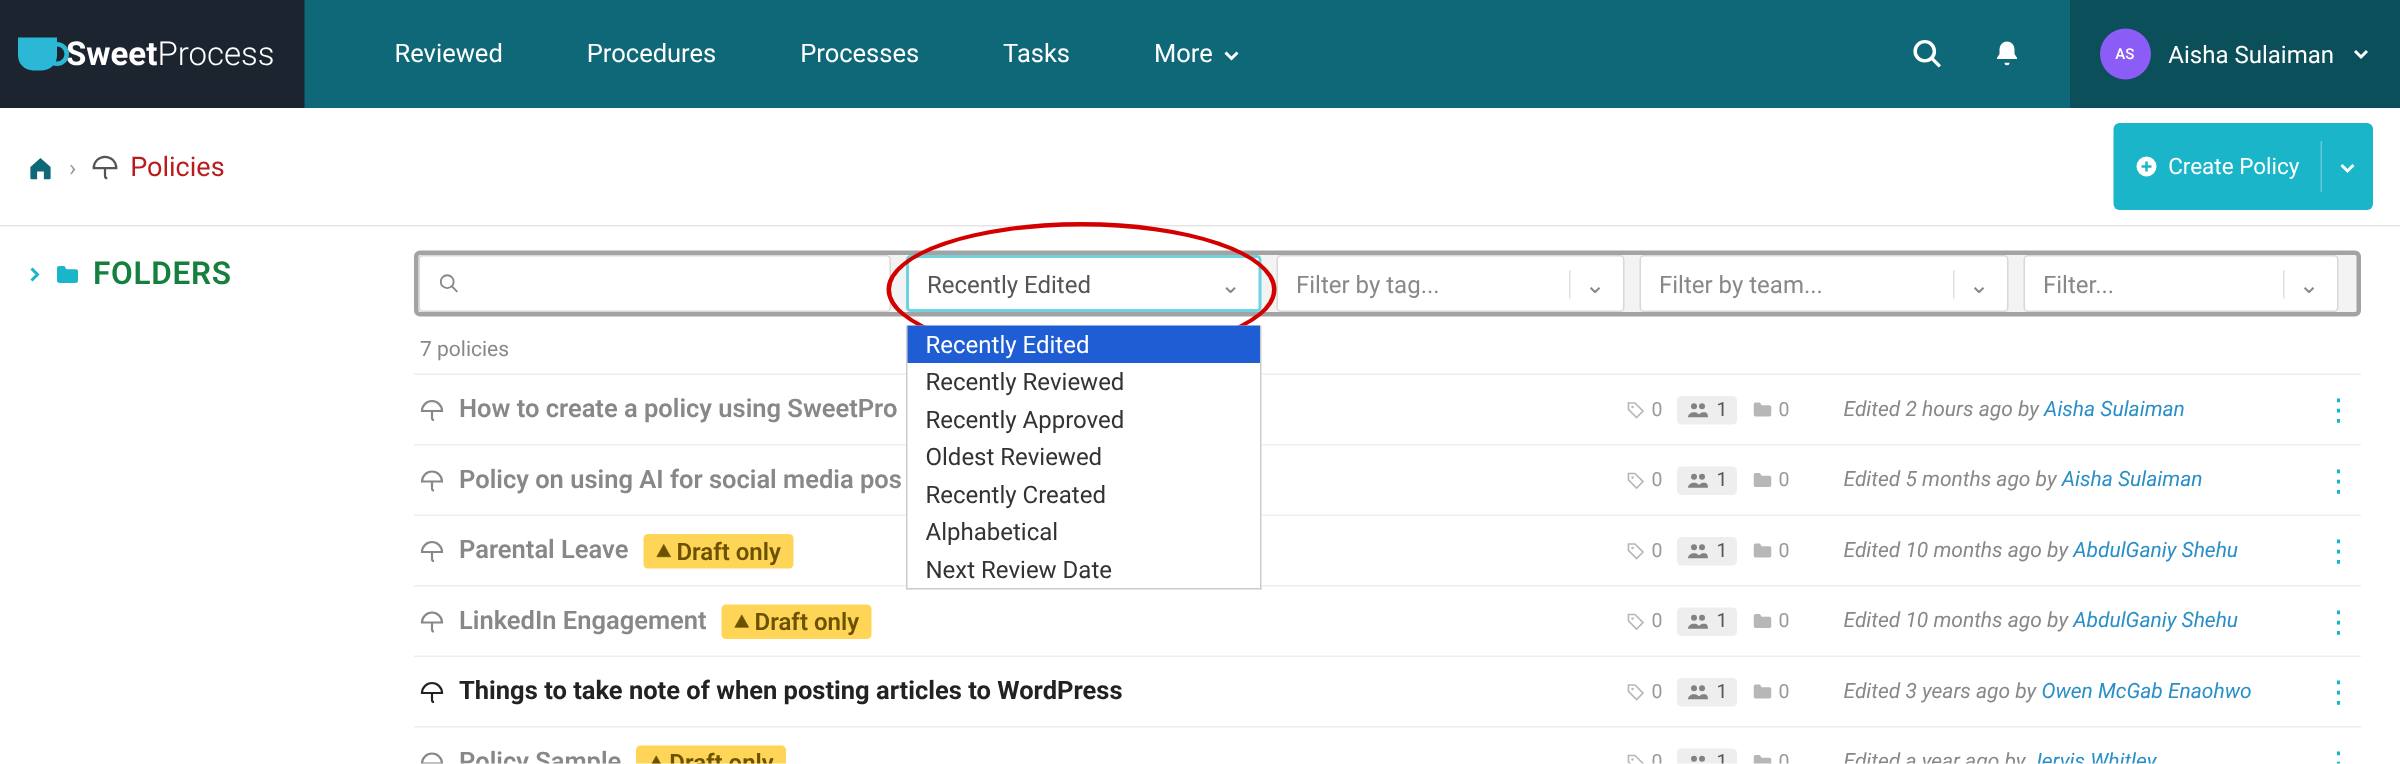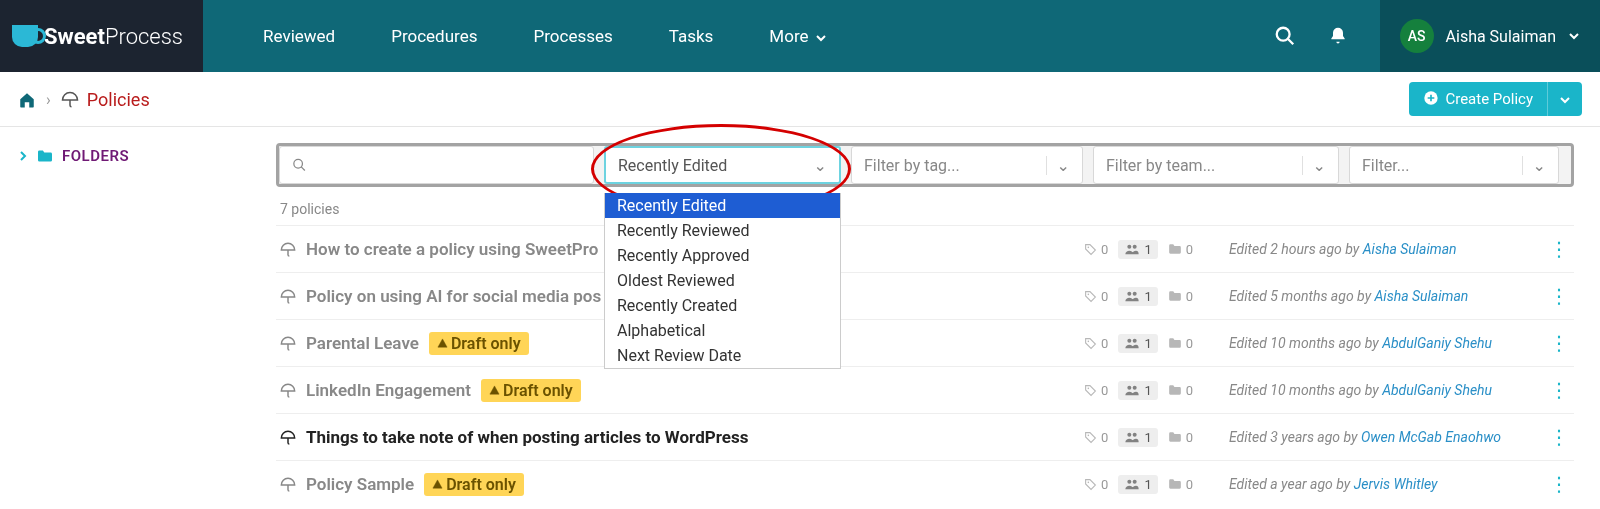--- a/index.html
+++ b/index.html
@@ -9,34 +9,34 @@
 .logo{display:flex;align-items:center;gap:6px;color:#fff;font-size:22px}
 .logo .cup{width:26px;height:22px;border-radius:0 0 10px 10px;background:#2bb8d6;position:relative}
 .logo .cup::after{content:"";position:absolute;right:-8px;top:3px;width:10px;height:10px;border:3px solid #2bb8d6;border-radius:50%}
 .logo b{font-weight:700}
 .logo span.light{font-weight:300}
 .navlink{color:#fff;font-size:17px;padding:0 28px;cursor:pointer}
 .navlink.more svg{margin-left:6px}
 .nav-spacer{flex:1}
 .nav-icon{color:#fff;padding:0 16px;cursor:pointer}
 .user-area{background:#0a4f5a;height:72px;display:flex;align-items:center;padding:0 20px;margin-left:16px;margin-right:-18px;gap:12px;cursor:pointer}
-.avatar{width:34px;height:34px;border-radius:50%;background:#15803d;color:#fff;display:flex;align-items:center;justify-content:center;font-size:14px;font-weight:500}
+.avatar{width:34px;height:34px;border-radius:50%;background:#8b5cf6;color:#fff;display:flex;align-items:center;justify-content:center;font-size:10px;font-weight:500}
 .user-area .uname{color:#fff;font-size:16px}
 .crumb-bar{display:flex;align-items:center;padding:10px 18px;border-bottom:1px solid #e5e5e5}
 .crumb-bar .home{color:#0f6877;cursor:pointer}
 .crumb-bar .sep{color:#999;margin:0 10px}
 .crumb-bar .umbrella{color:#555;margin-right:8px}
 .crumb-bar .title{font-size:18px;color:#b91c1c}
 .crumb-spacer{flex:1}
 .create-btn{background:#1ab5c9;color:#fff;border-radius:4px;display:flex;align-items:center;font-size:15px;cursor:pointer}
-.create-btn .lbl{padding:8px 14px;display:flex;gap:6px}
+.create-btn .lbl{padding:20px 14px;display:flex;align-items:center;gap:6px}
 .create-btn .dd{padding:8px 12px;border-left:1px solid rgba(255,255,255,0.3)}
 .main{display:flex}
 .sidebar{width:258px;padding:20px 18px}
-.folders{color:#701a75;font-size:15px;font-weight:600;display:flex;align-items:center;gap:8px;cursor:pointer;letter-spacing:0.5px}
+.folders{color:#15803d;font-size:21px;font-weight:600;display:flex;align-items:center;gap:8px;cursor:pointer;letter-spacing:0.5px}
 .content{flex:1;padding:16px 26px 0 18px}
 .filterbar{display:flex;gap:10px;background:#f3f3f3;border:3px solid #a3a3a3;border-radius:4px;position:relative}
 .fcontrol{background:#fff;border:1px solid #d8d8d8;border-radius:3px;display:flex;align-items:center;padding:0 12px;height:38px;color:#555;font-size:16px}
 .search{width:315px}
 .search input{border:none;outline:none;width:100%;font-size:16px;margin-left:8px}
 .sort{width:237px;justify-content:space-between;cursor:pointer;border:2px solid #6dd3e0;position:relative}
 .chev{color:#888}
 .tagf{width:232px}
 .tagf .ph{color:#888;flex:1}
 .tagf .dd{border-left:1px solid #e0e0e0;padding-left:10px;margin-left:10px}

